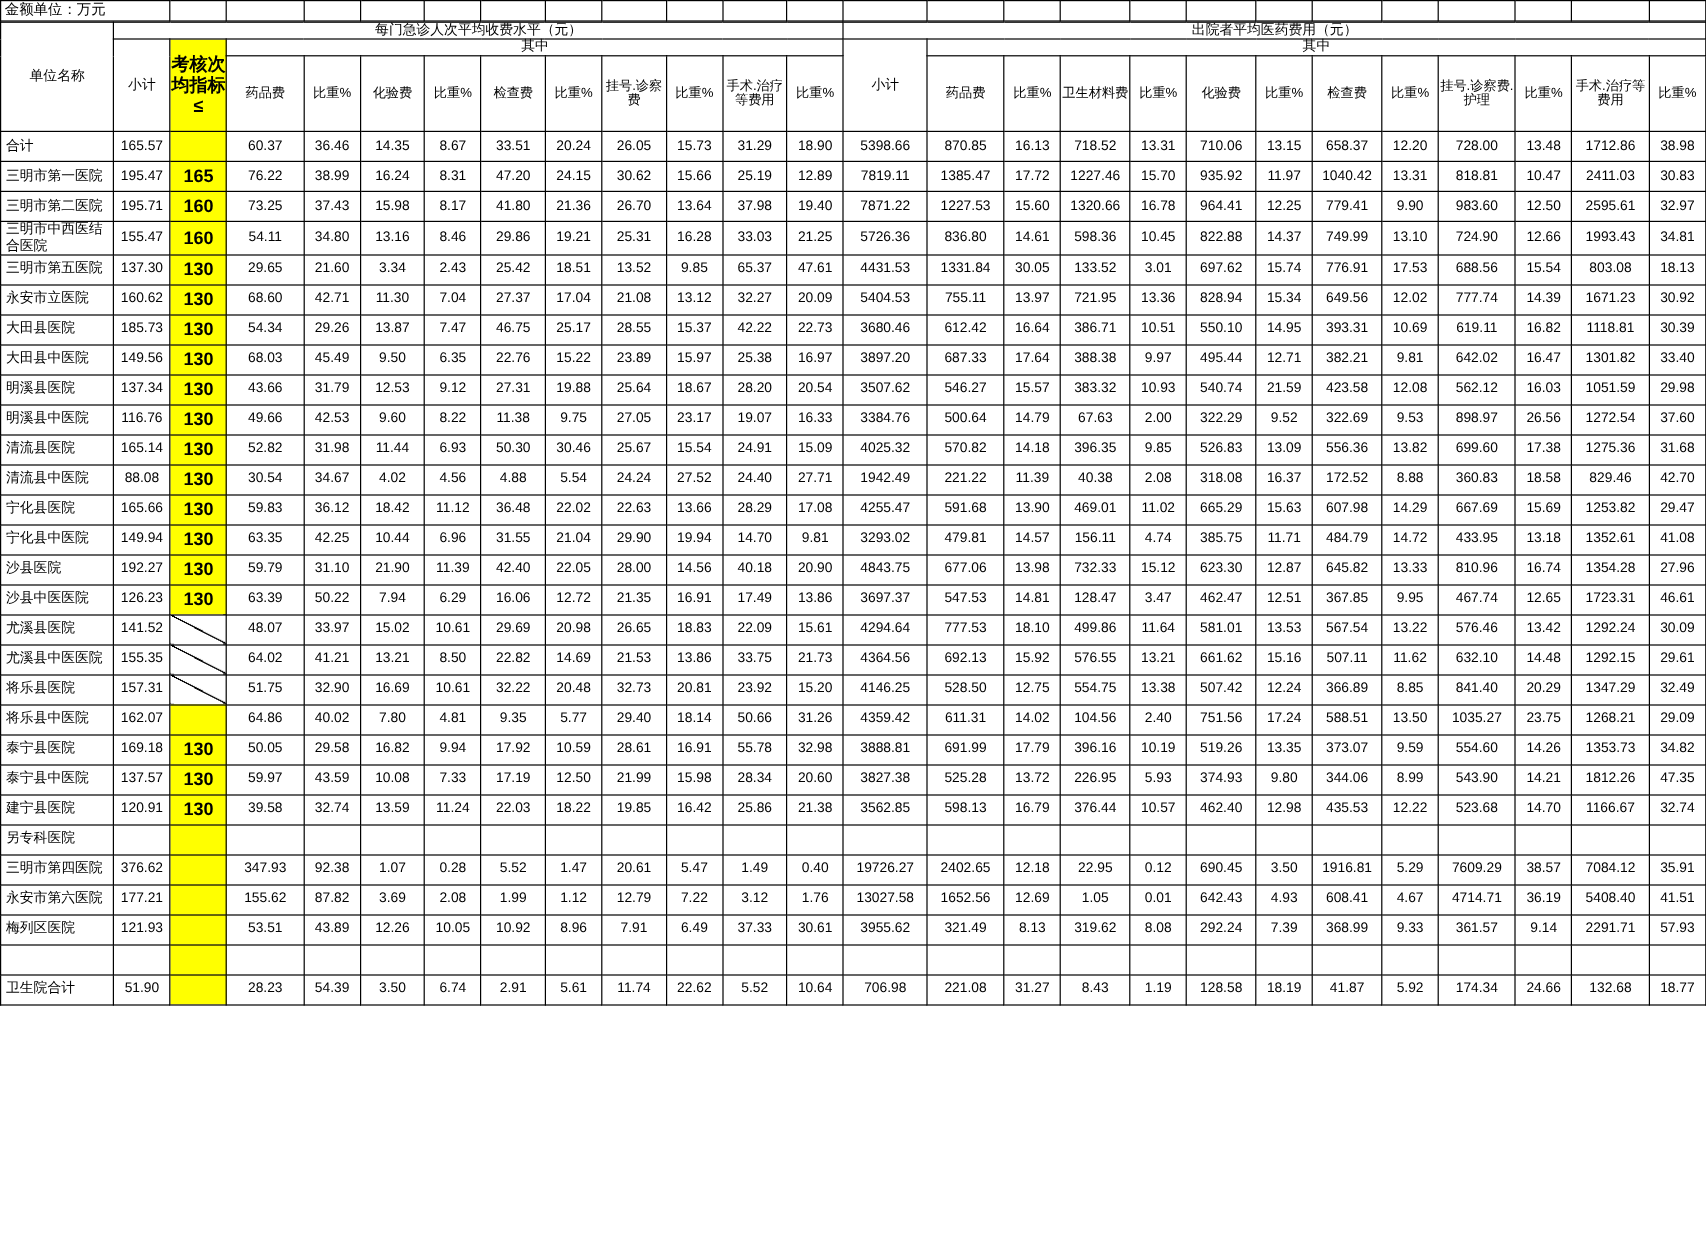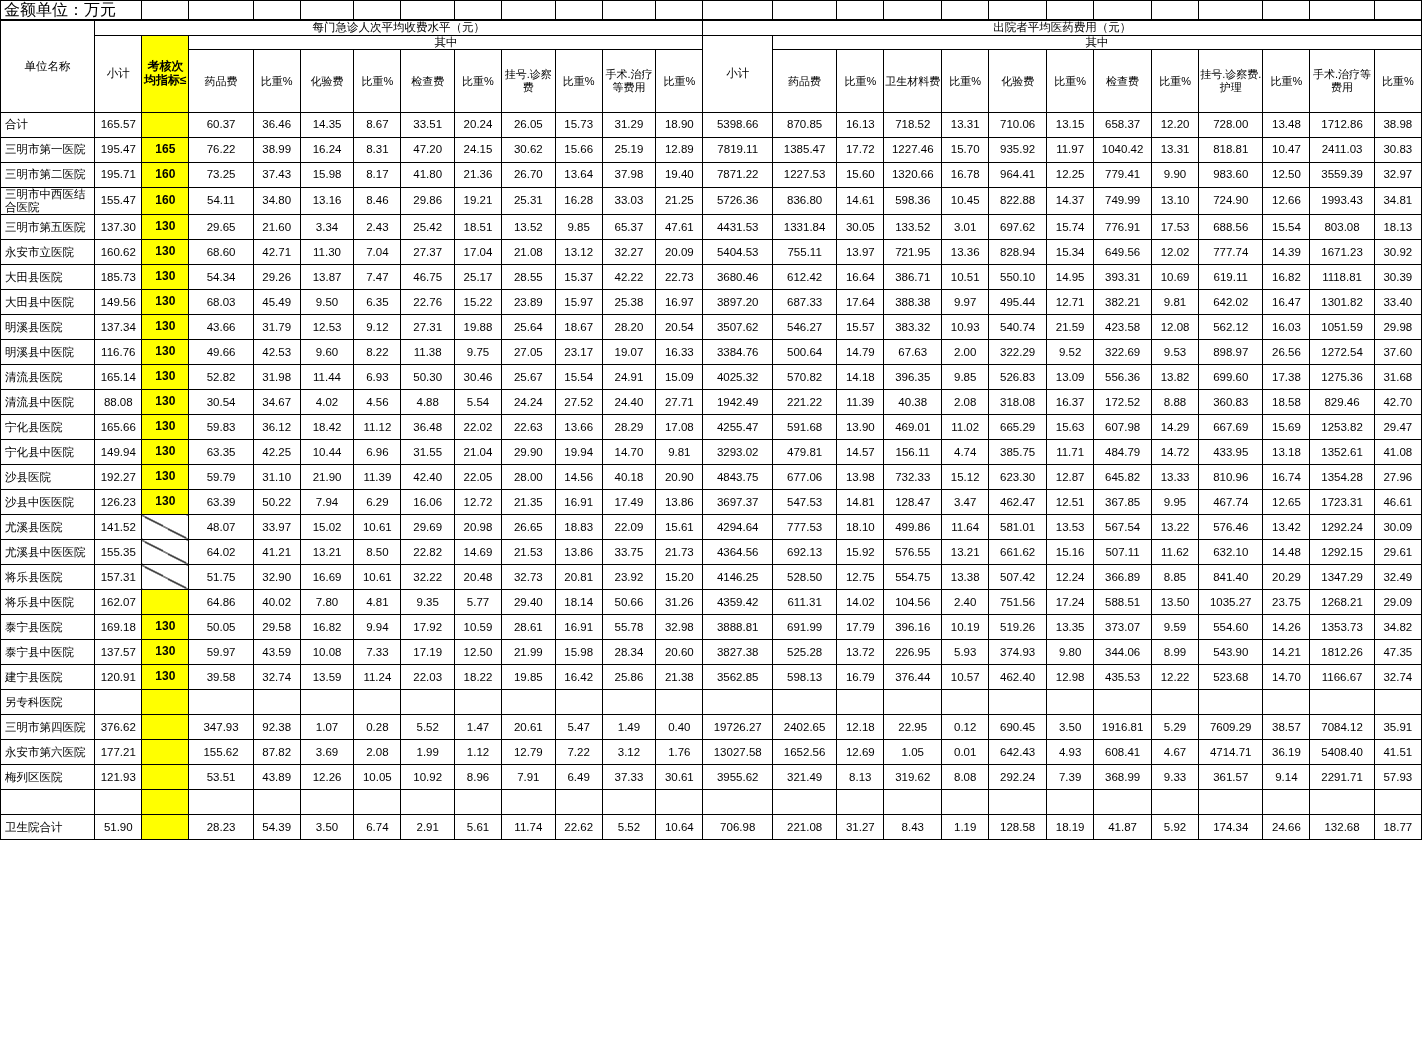--- a/index.html
+++ b/index.html
@@ -1,24 +1,24 @@
 <!DOCTYPE html>
 <html><head>
 <meta charset="utf-8">
 <style>
   html,body{margin:0;padding:0;background:#fff;}
   body{font-family:"Liberation Sans","DejaVu Sans",sans-serif;color:#000;}
   #sheet{width:1422px;height:1042px;position:relative;overflow:hidden;}
   table{border-collapse:collapse;table-layout:fixed;width:1422px;}
   td,th{border:1px solid #000;font-weight:normal;padding:0;font-size:11px;line-height:1.15;}
   .nb{border:none;}
-  .unit{font-size:16px;text-align:left;padding-left:3px;margin-top:44px;}
+  .unit{font-size:12px;text-align:left;padding-left:3px;margin-top:44px;}
   .hdr{text-align:center;vertical-align:middle;font-size:11.5px;}
   .hdr2{text-align:center;vertical-align:middle;font-size:11px;}
-  .yellow{background:#ffff00;font-weight:bold;text-align:center;font-size:12px;}
+  .yellow{background:#ffff00;font-weight:bold;text-align:center;font-size:15px;}
   .name{text-align:left;padding-left:4px;font-size:11.5px;}
   .num{text-align:center;font-size:11.5px;}
   .rowh{height:25px;}
   .diag{background:
      linear-gradient(to top right, transparent calc(50% - 0.6px), #000 calc(50% - 0.6px), #000 calc(50% + 0.6px), transparent calc(50% + 0.6px));}
   .topgrid td{height:16px;border:1px solid #000;}
 </style>
 </head>
 <body>
 
@@ -227,21 +227,21 @@
           <td class="num">1227.53</td>
           <td class="num">15.60</td>
           <td class="num">1320.66</td>
           <td class="num">16.78</td>
           <td class="num">964.41</td>
           <td class="num">12.25</td>
           <td class="num">779.41</td>
           <td class="num">9.90</td>
           <td class="num">983.60</td>
           <td class="num">12.50</td>
-          <td class="num">3559.39</td>
+          <td class="num">2595.61</td>
           <td class="num">32.97</td>
         </tr>
         <tr class="rowh">
           <td class="name">三明市中西医结合医院</td>
           <td class="num">155.47</td>
           <td class="yellow">160</td>
           <td class="num">54.11</td>
           <td class="num">34.80</td>
           <td class="num">13.16</td>
           <td class="num">8.46</td>

